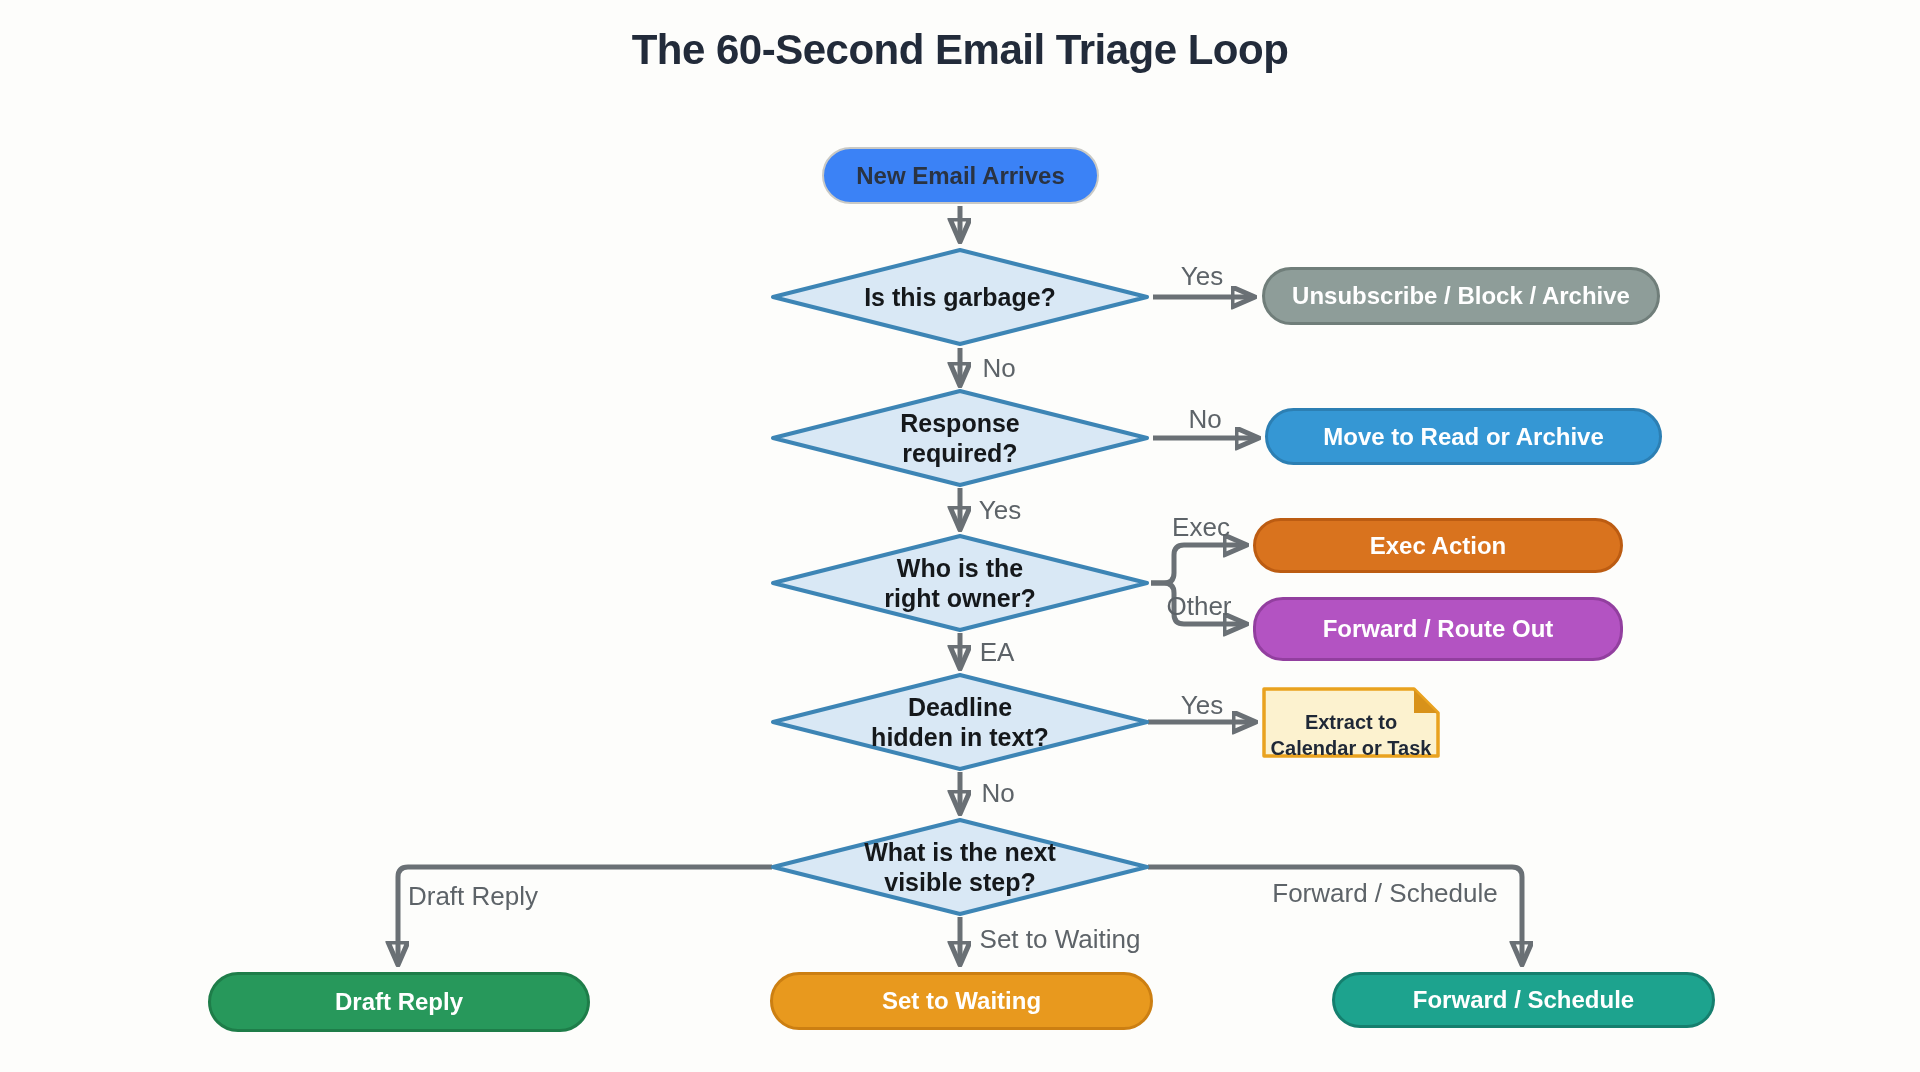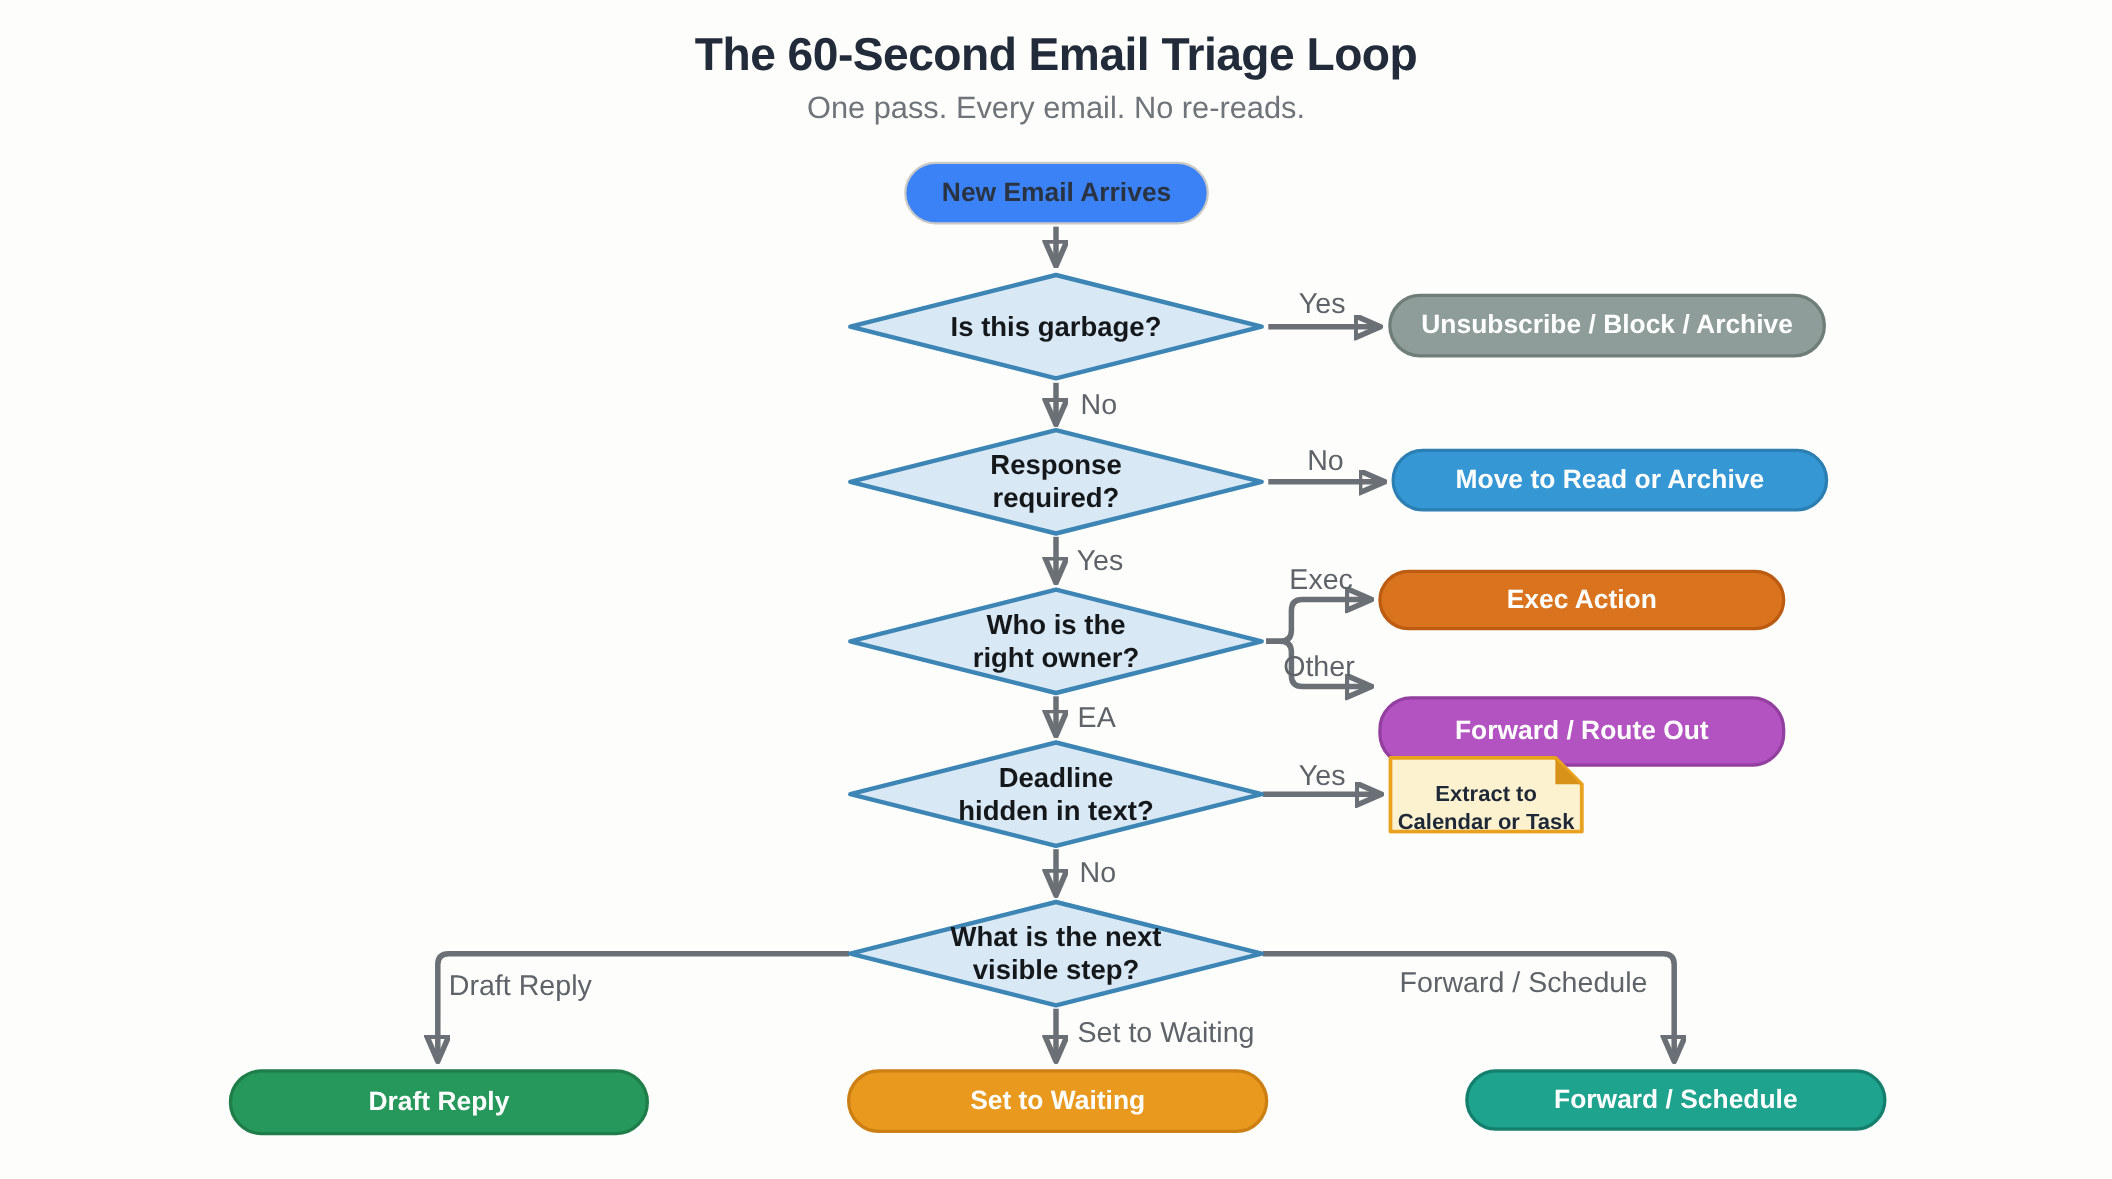--- a/index.html
+++ b/index.html
@@ -40,21 +40,21 @@
   .d4 { left: 770px; top: 672px; }
   .d5 { left: 770px; top: 817px; }
 
   .pill {
     border-radius: 30px; font-size: 24px; font-weight: bold; color: #ffffff;
     text-align: right;
   }
   .pill-gray   { left: 1262px; top: 267px; width: 398px; height: 58px; background: #8e9d99; border: 3px solid #707e7a; }
   .pill-blue   { left: 1265px; top: 408px; width: 397px; height: 57px; background: #3597d4; border: 3px solid #2c7fb3; }
   .pill-orange { left: 1253px; top: 518px; width: 370px; height: 55px; background: #d9731e; border: 3px solid #bc5c12; }
-  .pill-purple { left: 1253px; top: 597px; width: 370px; height: 64px; background: #b353c2; border: 3px solid #923f9f; margin-top: 36px; }
+  .pill-purple { left: 1253px; top: 597px; width: 370px; height: 64px; background: #b353c2; border: 3px solid #923f9f; }
   .pill-green  { left: 208px;  top: 972px; width: 382px; height: 60px; background: #27985b; border: 3px solid #1e7d49; }
   .pill-amber  { left: 770px;  top: 972px; width: 383px; height: 58px; background: #e8991e; border: 3px solid #cc7f12; }
   .pill-teal   { left: 1332px; top: 972px; width: 383px; height: 56px; background: #1da38e; border: 3px solid #157f6e; }
 
   .note { left: 1262px; top: 687px; width: 178px; height: 71px; }
   .note svg { position: absolute; left: 0; top: 0; width: 100%; height: 100%; }
   .note .ntext {
     position: relative; text-align: center; font-size: 20px; font-weight: bold;
     color: #1f2836; line-height: 1.3; margin-top: 24px;
   }
@@ -63,21 +63,20 @@
     position: absolute; transform: translate(-50%, -50%);
     font-size: 26px; color: #5d6368; white-space: nowrap;
   }
 </style>
 </head>
 <body>
 
 <div id="canvas">
 
   <div class="title">The 60-Second Email Triage Loop</div>
-  <div class="subtitle">One pass. Every email. No re-reads.</div>
 
   <svg id="edges" viewBox="0 0 1920 1072" xmlns="http://www.w3.org/2000/svg">
     <defs>
       <marker id="arrow" markerUnits="userSpaceOnUse" markerWidth="26" markerHeight="24" refX="23" refY="11" orient="auto">
         <path d="M1,1 L24,11 L1,21 Z" fill="#6a7075" stroke="none"></path>
       </marker>
     </defs>
     <path d="M 960 206 L 960 241" marker-end="url(#arrow)"></path>
     <path d="M 1153 297 L 1254 297" marker-end="url(#arrow)"></path>
     <path d="M 960 348 L 960 385" marker-end="url(#arrow)"></path>

